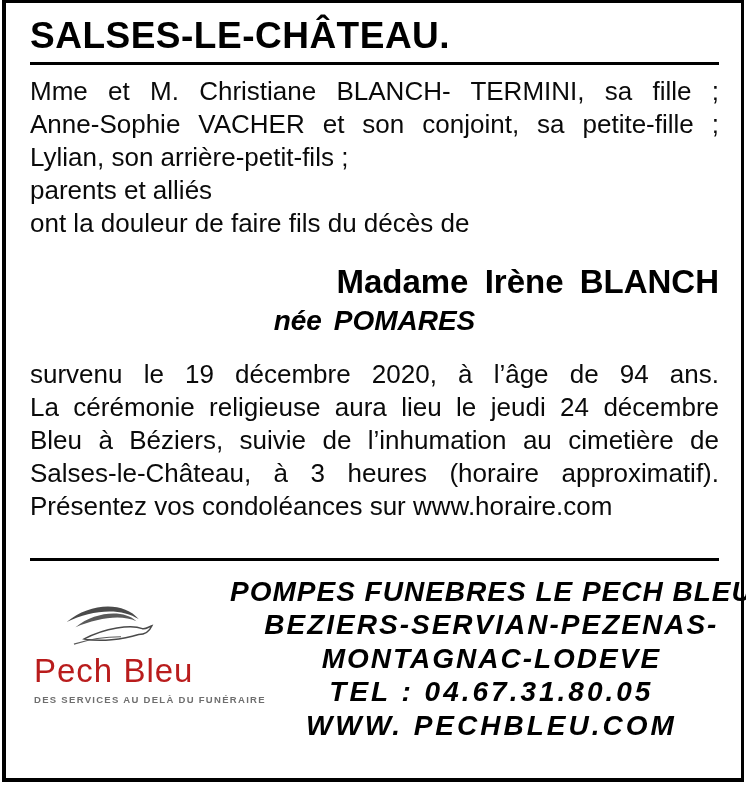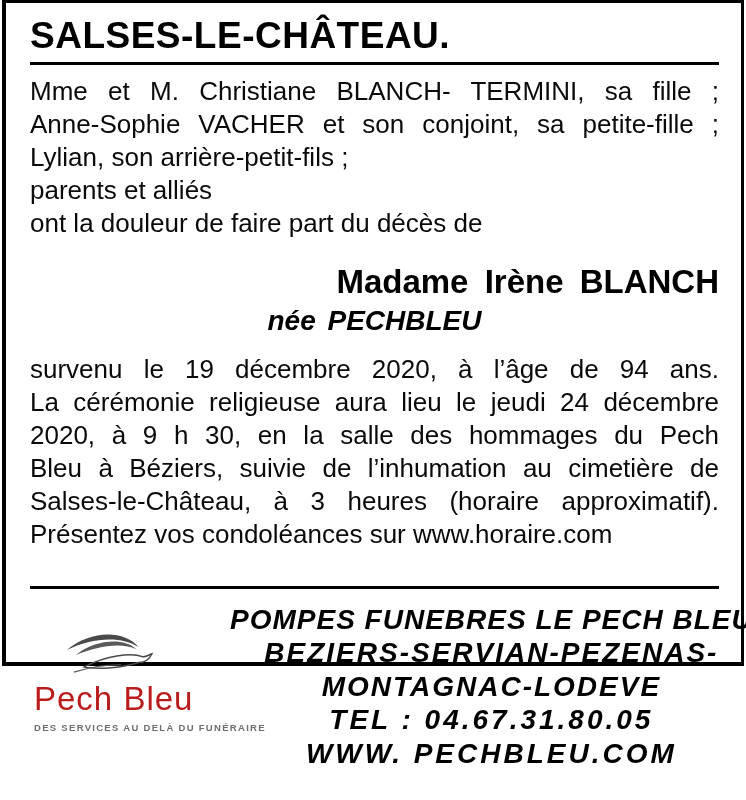--- a/index.html
+++ b/index.html
@@ -8,21 +8,21 @@
     width: 746px;
     height: 800px;
     background: #ffffff;
     overflow: hidden;
     font-family: "Liberation Sans", sans-serif;
     color: #000;
   }
   .frame {
     box-sizing: border-box;
     margin: 0 2px;
-    height: 666px;
+    height: 782px;
     border: 3px solid #000;
     border-bottom-width: 4px;
     border-left-width: 4px;
     padding: 13px 22px 0 24px;
     background: #fff;
   }
   .commune-title {
     font-size: 37px;
     font-weight: bold;
     letter-spacing: 0.5px;
@@ -58,21 +58,21 @@
     word-spacing: 7px;
   }
   .maiden-name {
     text-align: center;
     font-size: 28px;
     font-weight: bold;
     font-style: italic;
     line-height: 36px;
     word-spacing: 4px;
   }
-  .details { margin-top: 14px; }
+  .details { margin-top: 19px; }
   .footer {
     display: flex;
     margin-top: 7px;
     align-items: flex-start;
   }
   .logo-col {
     width: 196px;
     flex: 0 0 196px;
     padding-left: 4px;
   }
@@ -116,30 +116,29 @@
 <div class="frame">
 
   <div class="commune-title">SALSES-LE-CHÂTEAU.</div>
   <div class="rule top-rule"></div>
 
   <div class="para">
     <div class="jline">Mme et M. Christiane BLANCH- TERMINI, sa fille ;</div>
     <div class="jline">Anne-Sophie VACHER et son conjoint, sa petite-fille ;</div>
     <div class="tline">Lylian, son arrière-petit-fils ;</div>
     <div class="tline">parents et alliés</div>
-    <div class="tline">ont la douleur de faire part du décès de</div>
+    <div class="tline">ont la douleur de faire fils du décès de</div>
   </div>
 
   <div class="deceased-name">Madame Irène BLANCH</div>
-  <div class="maiden-name">née PECHBLEU</div>
+  <div class="maiden-name">née POMARES</div>
 
   <div class="para details">
     <div class="jline">survenu le 19 décembre 2020, à l’âge de 94 ans.</div>
     <div class="jline">La cérémonie religieuse aura lieu le jeudi 24 décembre</div>
-    <div class="jline">2020, à 9 h 30, en la salle des hommages du Pech</div>
     <div class="jline">Bleu à Béziers, suivie de l’inhumation au cimetière de</div>
     <div class="jline">Salses-le-Château, à 3 heures (horaire approximatif).</div>
     <div class="tline">Présentez vos condoléances sur www.horaire.com</div>
   </div>
 
   <div class="rule bottom-rule"></div>
 
   <div class="footer">
 
     <div class="logo-col">

